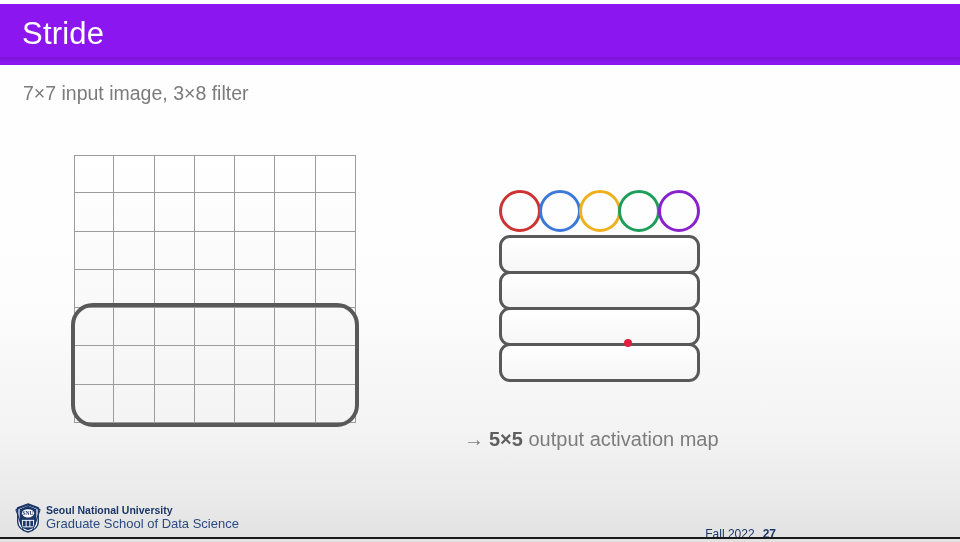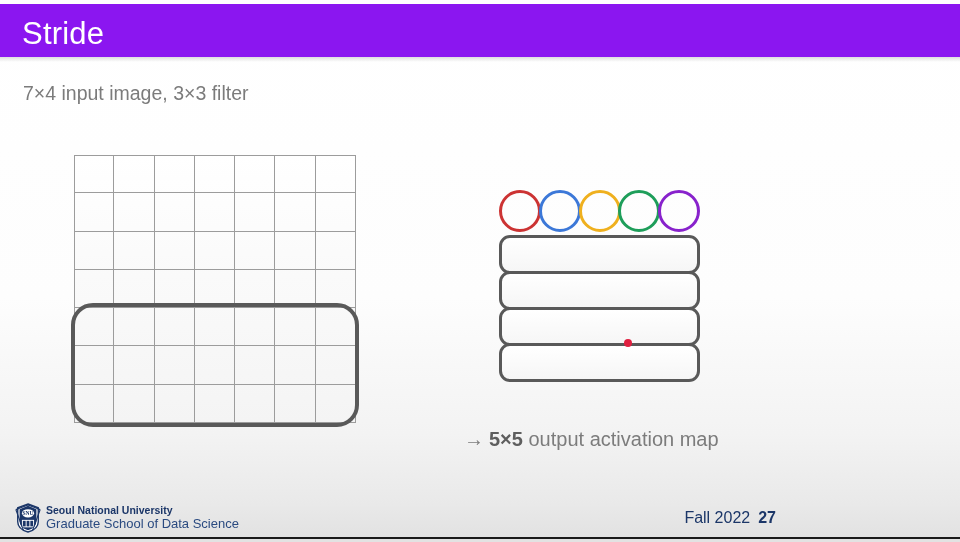--- a/index.html
+++ b/index.html
@@ -19,21 +19,21 @@
     height: 542px;
     background: linear-gradient(to bottom, #ffffff 0%, #fdfdfd 55%, #f3f3f3 80%, #e9e9e9 93%, #e2e2e2 99%);
     overflow: hidden;
   }
   
   #title-bar {
     position: absolute;
     left: 0;
     top: 4px;
     width: 960px;
-    height: 53px;
+    height: 61px;
     background: #8b16f0;
   }
   #title-bar::after {
     content: "";
     position: absolute;
     left: 0;
     top: 53px;
     width: 960px;
     height: 5px;
     background: linear-gradient(to bottom, rgba(0,0,0,0.13), rgba(0,0,0,0));
@@ -187,39 +187,39 @@
   }
   #snu-dept {
     font-size: 13px;
     line-height: 14px;
     color: #2a4a80;
     white-space: nowrap;
   }
   #footer-right {
     position: absolute;
     right: 16px;
-    top: 12px;
-    font-size: 16px;
+    top: 28px;
+    font-size: 12px;
     line-height: 16px;
     color: #1b3668;
     white-space: nowrap;
   }
   #footer-term { margin-right: 8px; }
   #footer-page { font-weight: bold; }
 </style>
 </head>
 <body>
 
 <div id="slide">
 
   <div id="title-bar">
     <div id="slide-title">Stride</div>
   </div>
 
-  <div id="subtitle">7×4 input image, 3×3 filter</div>
+  <div id="subtitle">7×7 input image, 3×8 filter</div>
 
   <div id="input-grid-wrap">
     <div id="input-grid">
         <div class="grid-cell first-col first-row"></div>
         <div class="grid-cell first-row"></div>
         <div class="grid-cell first-row"></div>
         <div class="grid-cell first-row"></div>
         <div class="grid-cell first-row"></div>
         <div class="grid-cell first-row"></div>
         <div class="grid-cell first-row"></div>

